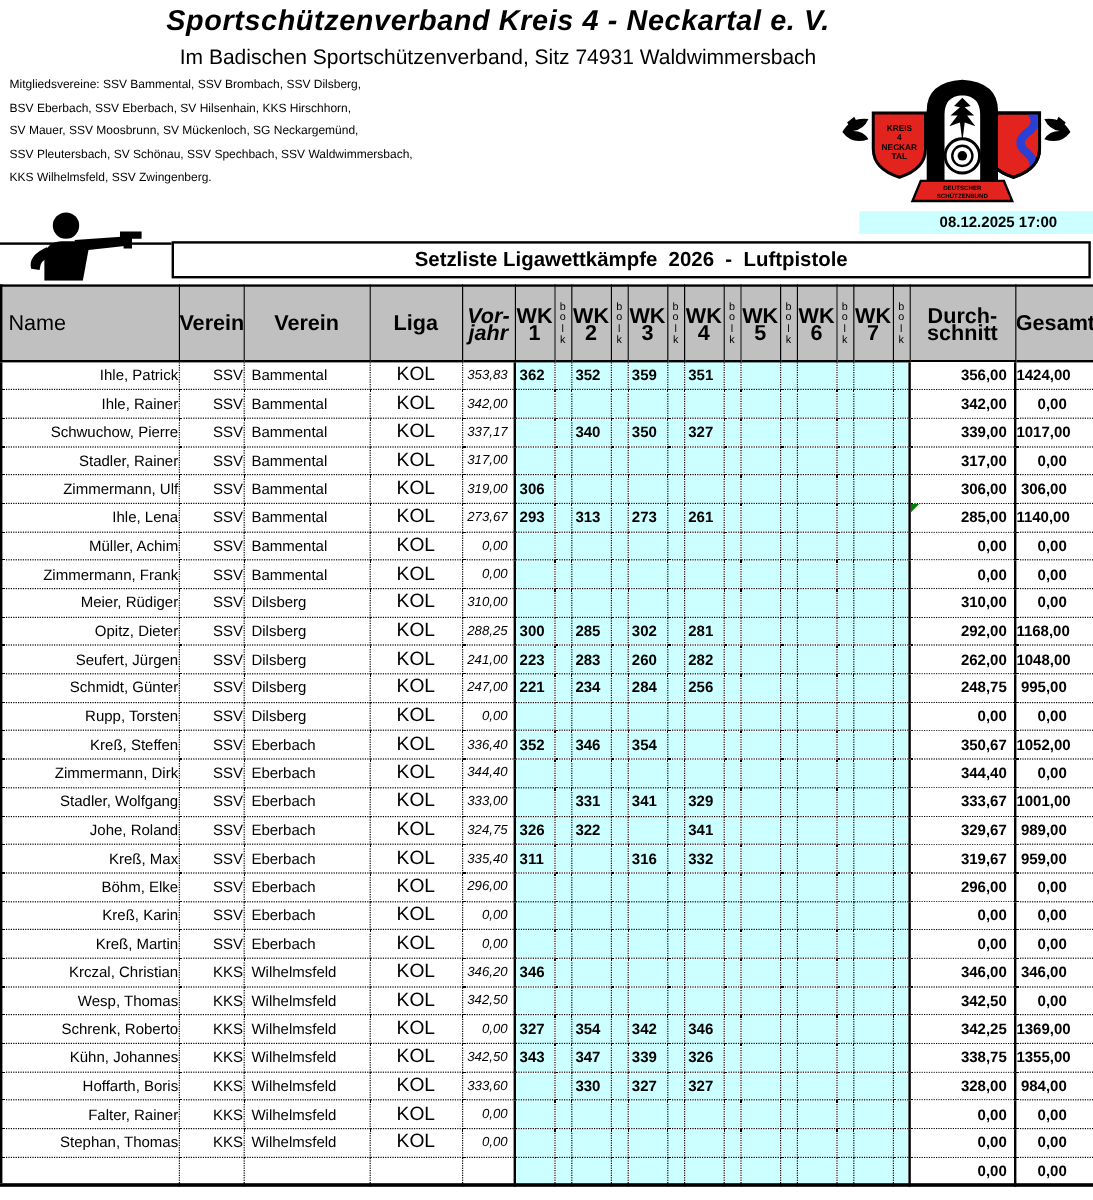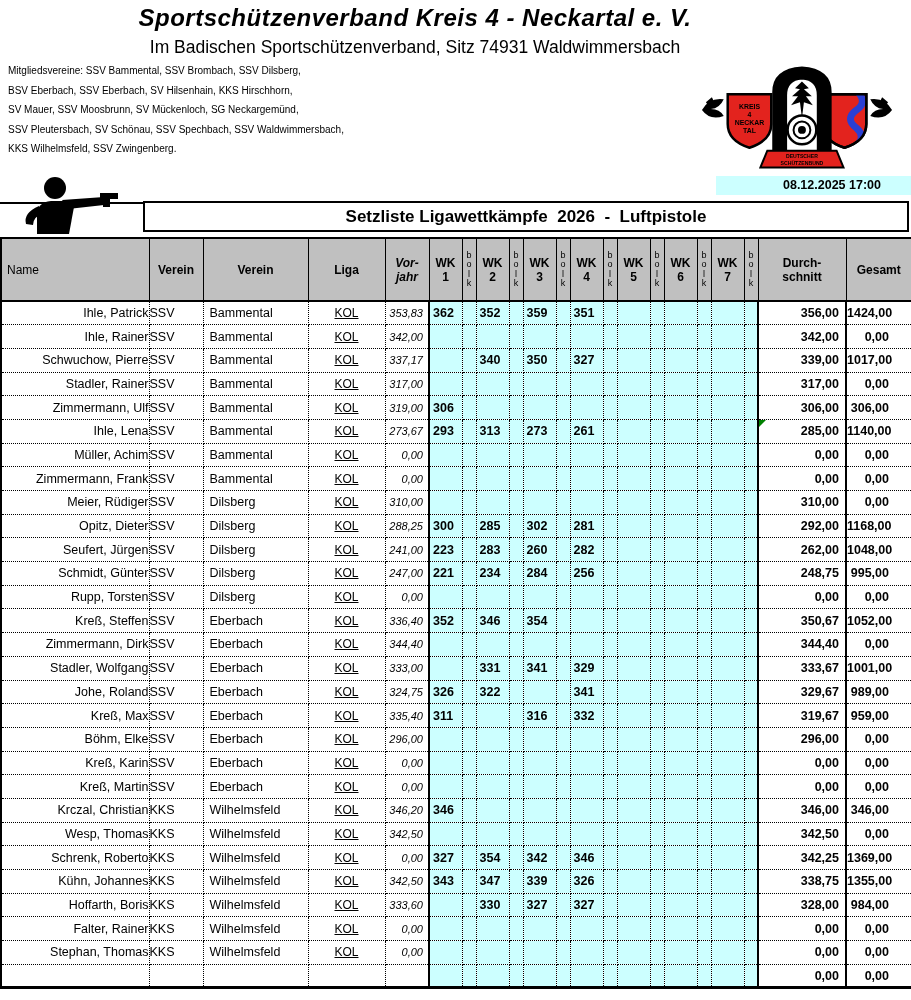--- a/index.html
+++ b/index.html
@@ -24,33 +24,33 @@
                     border:2px solid #000; background:#fff; text-align:center;
                     font-size:17px; font-weight:bold; line-height:27px; white-space:pre; }
 
   
   .tbl-wrap { position:absolute; top:237px; left:0; }
   table { border-collapse:collapse; table-layout:fixed; width:911px;
           border:2px solid #000; border-bottom:3px solid #000; }
   th, td { overflow:hidden; vertical-align:middle; }
 
   thead th { background:#C0C0C0; border:1px solid #000; border-bottom:2px solid #000;
-             height:63px; font-size:12px; font-weight:bold; text-align:center; }
+             height:63px; font-size:18px; font-weight:bold; text-align:center; }
   th.h-name { text-align:left; padding-left:5px; font-weight:normal; }
   th.h-vj { font-style:italic; white-space:pre-line; line-height:14px; }
   th.h-wk { white-space:pre-line; line-height:14px; }
   th.h-bolk { font-size:9px; font-weight:normal; white-space:pre-line; line-height:9.5px; }
   th.h-avg { white-space:pre-line; line-height:14px; }
 
   tbody tr { height:23.7px; }
   tbody td { border:1px dotted #000; font-size:12.5px; background:#fff; }
   td.c-name { text-align:right; padding-left:5px; }
-  td.c-v1   { text-align:left; }
+  td.c-v1   { text-align:right; }
   td.c-v2   { text-align:left; padding-left:6px; }
-  td.c-liga { text-align:center; font-size:12px;text-decoration:underline; }
+  td.c-liga { text-align:center; font-size:16px; }
   td.c-vj   { text-align:right; padding-right:5px; font-size:11px; font-style:italic; }
   td.c-wk   { background:#CCFFFF; font-weight:bold; text-align:left; padding-left:3px; }
   td.c-bolk { background:#CCFFFF; }
   td.first-wk { border-left:2px solid #000; }
   td.c-avg  { border-left:2px solid #000; text-align:right; padding-right:6px; font-weight:bold; position:relative; }
   td.c-total{ border-left:2px solid #000; text-align:right; padding-right:22px; font-weight:bold; }
 
   .corner-marker { position:absolute; top:0; left:0; width:0; height:0;
                    border-left:7px solid #008000; border-bottom:7px solid transparent; }
 </style>

